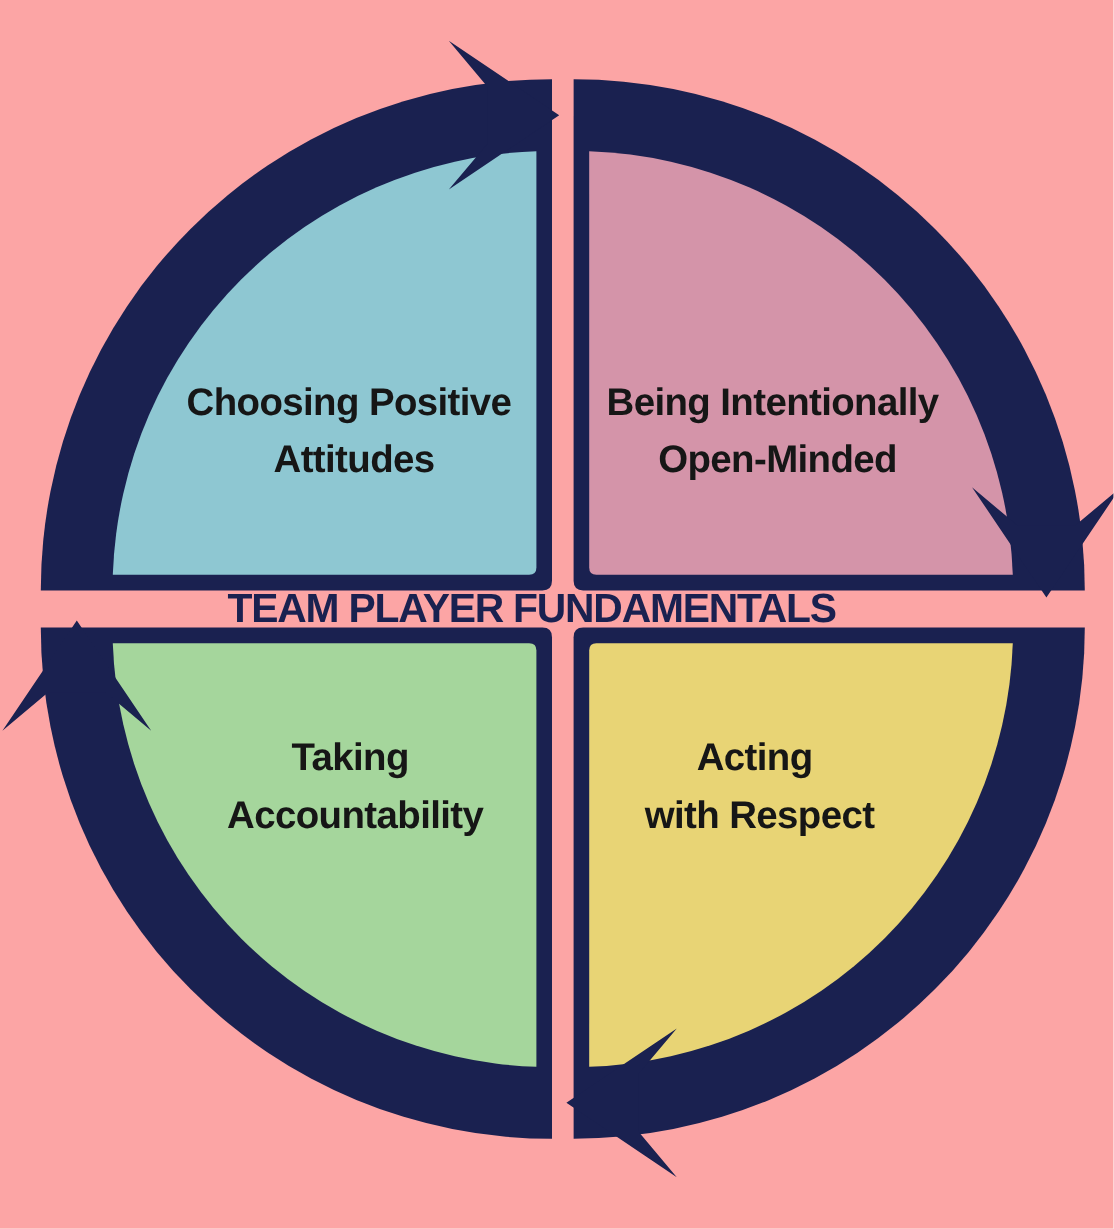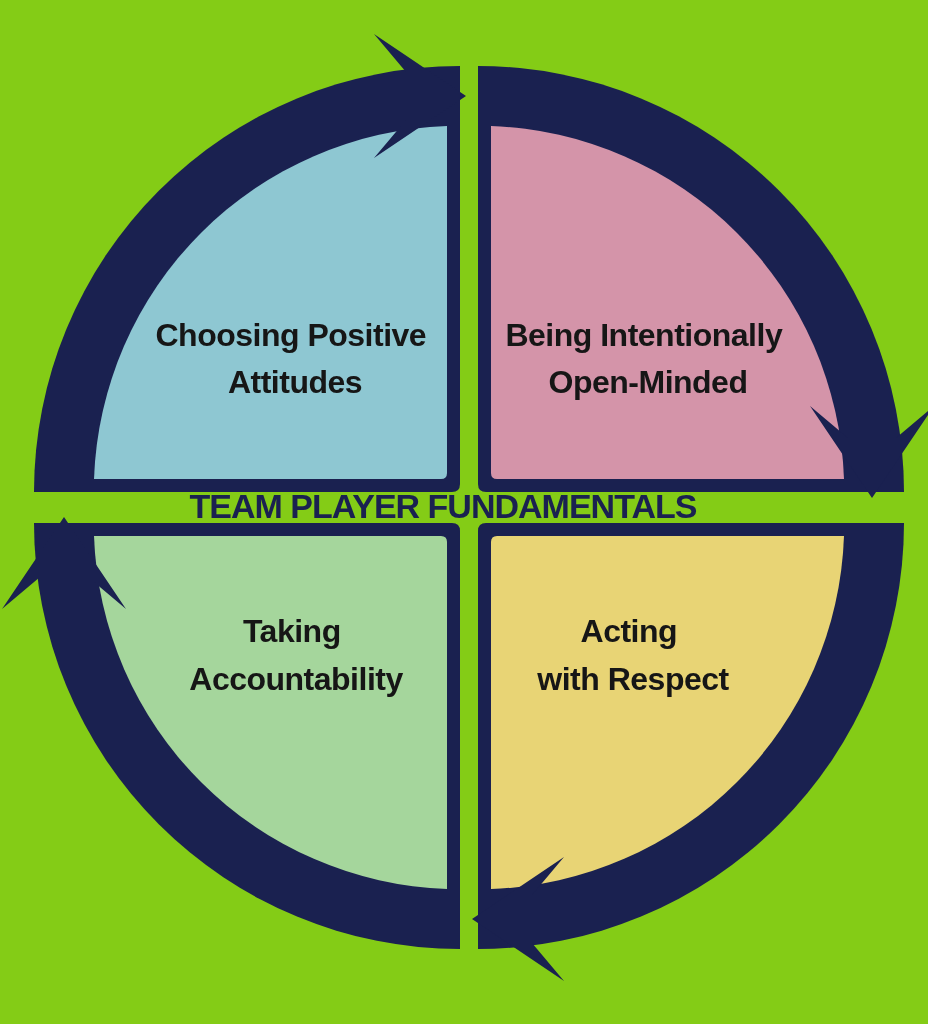--- a/index.html
+++ b/index.html
@@ -8,21 +8,21 @@
     background: #ffffff;
     width: 928px;
     height: 1024px;
     overflow: hidden;
     font-family: "Liberation Sans", sans-serif;
   }
   .stage {
     position: relative;
     width: 928px;
     height: 1024px;
-    background: #84cc16;
+    background: #fca5a5;
   }
   svg { display: block; }
   .q-label {
     font-family: "Liberation Sans", sans-serif;
     font-weight: 700;
     font-size: 32px;
     letter-spacing: -0.5px;
     fill: #161616;
     text-anchor: middle;
   }

